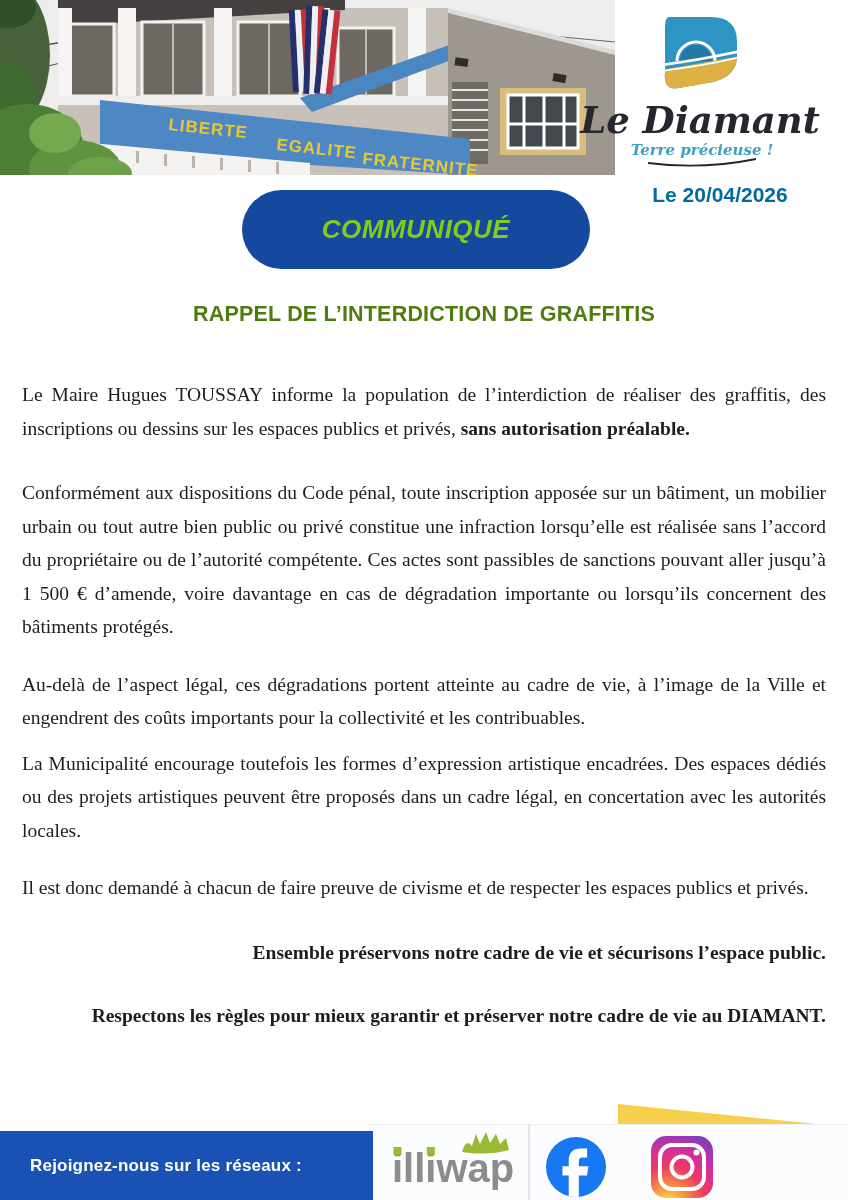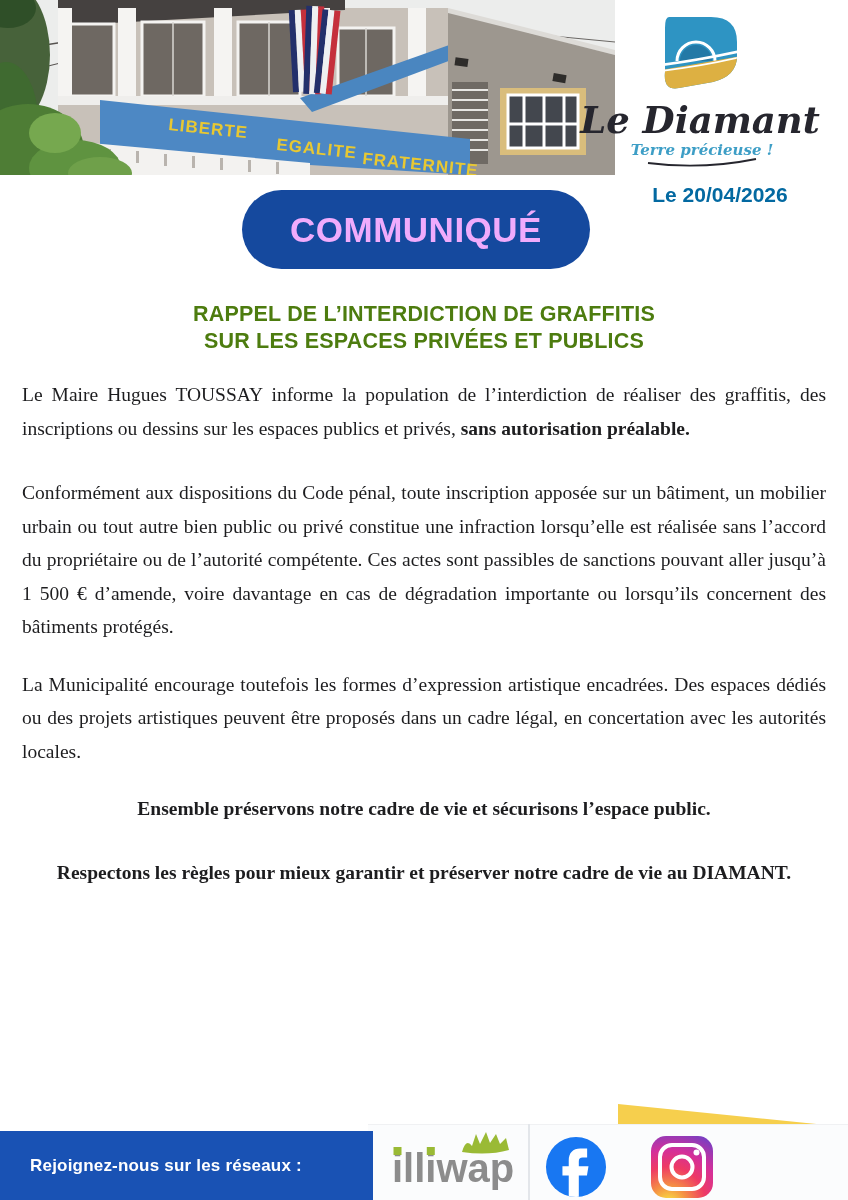--- a/index.html
+++ b/index.html
@@ -9,36 +9,36 @@
   
   .photo{position:absolute;left:0;top:0;width:615px;height:175px;}
   .brand{position:absolute;left:585px;top:0;width:233px;height:178px;}
   .brand svg{position:absolute;left:-55px;top:8px;}
   .doc-date{position:absolute;left:620px;top:183px;width:200px;text-align:center;
             font-size:21px;font-weight:bold;color:#0369a1;letter-spacing:0;}
 
   
   .pill{position:absolute;left:242px;top:190px;width:348px;height:79px;border-radius:40px;
         background:#15499e;display:flex;align-items:center;justify-content:center;}
-  .pill span{color:#f0abfc;font-size:35px;font-weight:bold;letter-spacing:.5px;}
+  .pill span{color:#84cc16;font-size:26px;font-weight:bold;letter-spacing:.5px;font-style:italic;}
 
   
   .title{position:absolute;left:0;top:301px;width:848px;text-align:center;
          color:#4d7c0f;font-size:21.5px;font-weight:bold;line-height:27px;letter-spacing:.2px;}
 
   
   .body-text{position:absolute;left:10px;top:366px;width:828px;
              font-family:"Liberation Serif","DejaVu Serif",serif;
              font-size:19.5px;line-height:33.5px;color:#1d1d1f;text-align:justify;}
   .body-text p{margin:12px;}
   .m31{margin-bottom:31px !important;}
   .m24{margin-bottom:24px !important;}
   .m30{margin-bottom:30px !important;}
   .bold{font-weight:bold;}
-  .emphasis{font-weight:bold;text-align:center;}
+  .emphasis{font-weight:bold;text-align:right;}
 
   
   .footer-white{position:absolute;left:368px;top:1124px;width:480px;height:76px;
                 background:#fbfcfd;border-top:1px solid #f0f1f3;}
   .footer-divider{position:absolute;left:528px;top:1124px;width:2px;height:76px;background:#e3e6ea;}
   .footer-blue{position:absolute;left:0;top:1131px;width:373px;height:69px;background:#1952b4;
                display:flex;align-items:center;}
   .footer-blue span{color:#ffffff;font-size:17px;font-weight:bold;letter-spacing:.2px;padding-left:30px;}
   .wedge{position:absolute;left:608px;top:1098px;}
   .illiwap{position:absolute;left:382px;top:1130px;}
@@ -177,27 +177,28 @@
   </div>
 
   <div class="doc-date">Le 20/04/2026</div>
 
   <div class="pill">
     <span>COMMUNIQUÉ</span>
   </div>
 
   <div class="title">
     <div>RAPPEL DE L’INTERDICTION DE GRAFFITIS</div>
-    <div>SUR LES ESPACES PRIVÉES ET PUBLICS</div>
   </div>
 
   <div class="body-text">
     <p class="m31"><span>Le Maire Hugues TOUSSAY informe la population de l’interdiction de réaliser des graffitis, des inscriptions ou dessins sur les espaces publics et privés, </span><span class="bold">sans autorisation préalable.</span></p>
     <p class="m24">Conformément aux dispositions du Code pénal, toute inscription apposée sur un bâtiment, un mobilier urbain ou tout autre bien public ou privé constitue une infraction lorsqu’elle est réalisée sans l’accord du propriétaire ou de l’autorité compétente. Ces actes sont passibles de sanctions pouvant aller jusqu’à 1 500 € d’amende, voire davantage en cas de dégradation importante ou lorsqu’ils concernent des bâtiments protégés.</p>
+    <p>Au-delà de l’aspect légal, ces dégradations portent atteinte au cadre de vie, à l’image de la Ville et engendrent des coûts importants pour la collectivité et les contribuables.</p>
     <p class="m24">La Municipalité encourage toutefois les formes d’expression artistique encadrées. Des espaces dédiés ou des projets artistiques peuvent être proposés dans un cadre légal, en concertation avec les autorités locales.</p>
+    <p class="m31">Il est donc demandé à chacun de faire preuve de civisme et de respecter les espaces publics et privés.</p>
     <p class="emphasis m30">Ensemble préservons notre cadre de vie et sécurisons l’espace public.</p>
     <p class="emphasis">Respectons les règles pour mieux garantir et préserver notre cadre de vie au DIAMANT.</p>
   </div>
 
   <svg class="wedge" width="240" height="38" viewBox="0 0 240 38">
     <polygon points="10,6 238,29 10,34" fill="#f6cf4d"></polygon>
   </svg>
 
   <div class="footer-white"></div>
   <div class="footer-divider"></div>

